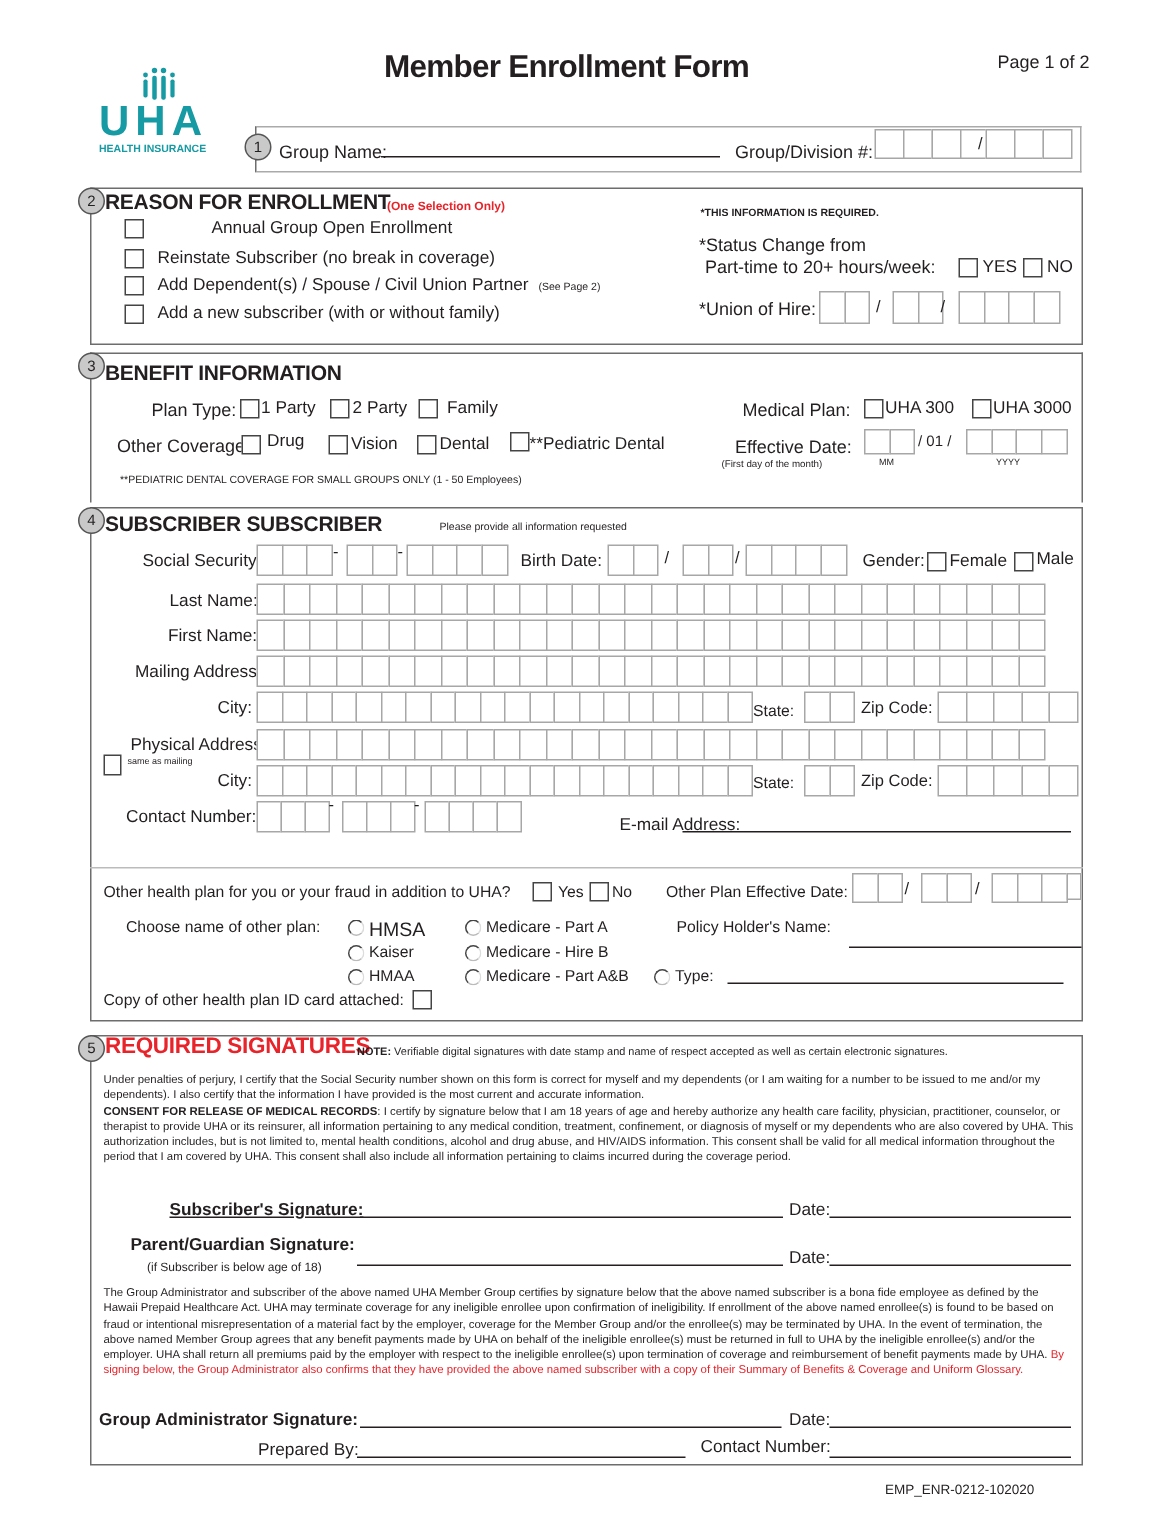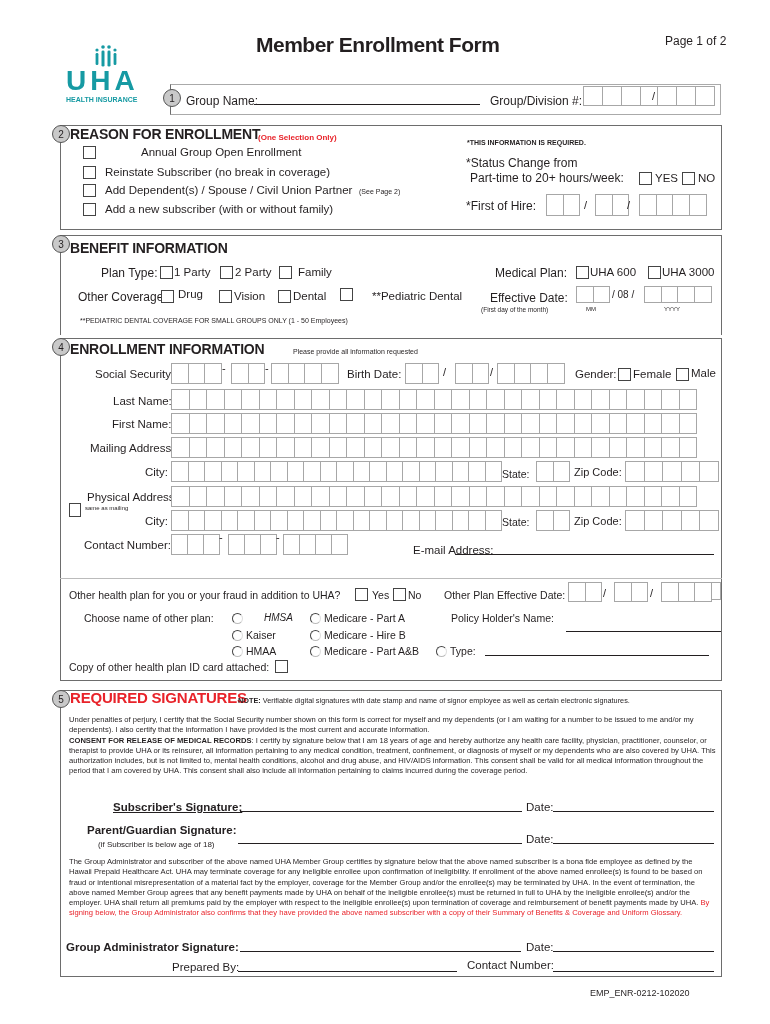--- a/index.html
+++ b/index.html
@@ -88,21 +88,21 @@
 </div>
 
 <div class="lbl" style="left:467px;top:139px;font-size:7px;font-weight:bold;">*THIS INFORMATION IS REQUIRED.</div>
 <div class="lbl" style="left:466px;top:156px;font-size:12px;">*Status Change from</div>
 <div class="lbl" style="left:470px;top:171px;font-size:12px;">Part-time to 20+ hours/week:</div>
 <div class="cb" style="left:639px;top:172px;"></div>
 <div class="lbl" style="left:655px;top:172px;font-size:11.5px;">YES</div>
 <div class="cb" style="left:682px;top:172px;"></div>
 <div class="lbl" style="left:698px;top:172px;font-size:11.5px;">NO</div>
 
-<div class="lbl" style="left:466px;top:199px;font-size:12px;">*First of Hire:</div>
+<div class="lbl" style="left:466px;top:199px;font-size:12px;">*Union of Hire:</div>
 <div class="boxes mid" style="left:546px;top:194px;height:22px;">
     <span style="height:22px"></span>
     <span style="height:22px"></span>
   </div>
 <div class="lbl" style="left:584px;top:199px;">/</div>
 <div class="boxes mid" style="left:595px;top:194px;">
     <span style="height:22px"></span>
     <span style="height:22px"></span>
   </div>
 <div class="lbl" style="left:627px;top:199px;">/</div>
@@ -126,49 +126,49 @@
 <div class="lbl" style="left:298px;top:266px;font-size:11.5px;">Family</div>
 
 <div class="lbl" style="left:78px;top:290px;font-size:12px;">Other Coverage:</div>
 <div class="cb" style="left:161px;top:290px;"></div>
 <div class="lbl" style="left:178px;top:288px;font-size:11.5px;">Drug</div>
 <div class="cb" style="left:219px;top:290px;"></div>
 <div class="lbl" style="left:234px;top:290px;font-size:11.5px;">Vision</div>
 <div class="cb" style="left:278px;top:290px;"></div>
 <div class="lbl" style="left:293px;top:290px;font-size:11.5px;">Dental</div>
 <div class="cb" style="left:340px;top:288px;"></div>
-<div class="lbl" style="left:372px;top:290px;font-size:11.5px;">**Pediatric Dental</div>
+<div class="lbl" style="left:353px;top:290px;font-size:11.5px;">**Pediatric Dental</div>
 
 <div class="lbl" style="left:80px;top:317px;font-size:7px;">**PEDIATRIC DENTAL COVERAGE FOR SMALL GROUPS ONLY (1 - 50 Employees)</div>
 
 <div class="lbl" style="left:495px;top:266px;font-size:12px;">Medical Plan:</div>
 <div class="cb" style="left:576px;top:266px;"></div>
-<div class="lbl" style="left:590px;top:266px;font-size:11.5px;">UHA 600</div>
+<div class="lbl" style="left:590px;top:266px;font-size:11.5px;">UHA 300</div>
 <div class="cb" style="left:648px;top:266px;"></div>
 <div class="lbl" style="left:662px;top:266px;font-size:11.5px;">UHA 3000</div>
 
 <div class="lbl" style="left:490px;top:291px;font-size:12px;">Effective Date:</div>
 <div class="lbl" style="left:481px;top:306px;font-size:6.5px;">(First day of the month)</div>
 <div class="boxes mid" style="left:576px;top:286px;">
     <span style="height:17px"></span>
     <span style="height:17px"></span>
   </div>
-<div class="lbl" style="left:612px;top:289px;font-size:10px;">/ 08 /</div>
+<div class="lbl" style="left:612px;top:289px;font-size:10px;">/ 01 /</div>
 <div class="boxes mid" style="left:644px;top:286px;">
     <span style="height:17px"></span>
     <span style="height:17px"></span>
     <span style="height:17px"></span>
     <span style="height:17px"></span>
   </div>
 <div class="lbl" style="left:586px;top:306px;font-size:6px;">MM</div>
 <div class="lbl" style="left:664px;top:306px;font-size:6px;">YYYY</div>
 
 <div class="sec" style="left:60px;top:338px;width:662px;height:343px;"></div>
 <div class="num" style="left:52px;top:338px;">4</div>
-<div class="h" style="left:70px;top:341px;">ENROLLMENT INFORMATION</div>
+<div class="h" style="left:70px;top:341px;">SUBSCRIBER SUBSCRIBER</div>
 <div class="lbl" style="left:293px;top:348px;font-size:7px;">Please provide all information requested</div>
 
 <div class="lbl" style="left:95px;top:368px;font-size:11.5px;">Social Security:</div>
 <div class="boxes mid" style="left:171px;top:363px;">
     <span style="height:21px"></span>
     <span style="height:21px"></span>
     <span style="height:21px"></span>
   </div>
 <div class="lbl" style="left:222px;top:362px;">-</div>
 <div class="boxes mid" style="left:231px;top:363px;">
@@ -462,21 +462,21 @@
 <div class="lbl" style="left:650px;top:587px;">/</div>
 <div class="boxes mid" style="left:661px;top:582px;">
     <span style="height:20px"></span>
     <span style="height:20px"></span>
     <span style="height:20px"></span>
     <span style="height:18px;width:10px"></span>
   </div>
 
 <div class="lbl" style="left:84px;top:612px;font-size:10.5px;">Choose name of other plan:</div>
 <div class="radio" style="left:232px;top:613px;"></div>
-<div class="lbl" style="left:264px;top:612px;font-size:10px;font-style:italic;">HMSA</div>
+<div class="lbl" style="left:246px;top:612px;font-size:13px;">HMSA</div>
 <div class="radio" style="left:232px;top:630px;"></div>
 <div class="lbl" style="left:246px;top:629px;font-size:10.5px;">Kaiser</div>
 <div class="radio" style="left:232px;top:646px;"></div>
 <div class="lbl" style="left:246px;top:645px;font-size:10.5px;">HMAA</div>
 
 <div class="radio" style="left:310px;top:613px;"></div>
 <div class="lbl" style="left:324px;top:612px;font-size:10.5px;">Medicare - Part A</div>
 <div class="radio" style="left:310px;top:630px;"></div>
 <div class="lbl" style="left:324px;top:629px;font-size:10.5px;">Medicare - Hire B</div>
 <div class="radio" style="left:310px;top:646px;"></div>
@@ -490,21 +490,21 @@
 <div class="line" style="left:566px;top:631px;width:155px;"></div>
 
 <div class="lbl" style="left:69px;top:661px;font-size:10.5px;">Copy of other health plan ID card attached:</div>
 <div class="cb" style="left:275px;top:660px;"></div>
 
 <div class="sec" style="left:60px;top:690px;width:662px;height:287px;"></div>
 <div class="num" style="left:52px;top:690px;">5</div>
 <div class="h red" style="left:70px;top:689px;font-size:15px;">REQUIRED SIGNATURES</div>
 <div class="lbl" style="left:238px;top:696px;font-size:7.3px;">
   <span style="font-weight:bold;">NOTE:</span>
-  <span>Verifiable digital signatures with date stamp and name of signor employee as well as certain electronic signatures.</span>
+  <span>Verifiable digital signatures with date stamp and name of respect accepted as well as certain electronic signatures.</span>
 </div>
 
 <div class="para" style="left:69px;top:715px;width:648px;">
   <span>Under penalties of perjury, I certify that the Social Security number shown on this form is correct for myself and my dependents (or I am waiting for a number to be issued to me and/or my dependents). I also certify that the information I have provided is the most current and accurate information.</span><br>
   <span class="bold">CONSENT FOR RELEASE OF MEDICAL RECORDS</span><span>: I certify by signature below that I am 18 years of age and hereby authorize any health care facility, physician, practitioner, counselor, or therapist to provide UHA or its reinsurer, all information pertaining to any medical condition, treatment, confinement, or diagnosis of myself or my dependents who are also covered by UHA. This authorization includes, but is not limited to, mental health conditions, alcohol and drug abuse, and HIV/AIDS information. This consent shall be valid for all medical information throughout the period that I am covered by UHA. This consent shall also include all information pertaining to claims incurred during the coverage period.</span>
 </div>
 
 <div class="lbl" style="left:113px;top:801px;font-size:11.5px;font-weight:bold;text-decoration:underline;">Subscriber's Signature:</div>
 <div class="line" style="left:240px;top:811px;width:282px;"></div>
 <div class="lbl" style="left:526px;top:801px;font-size:11.5px;">Date:</div>

